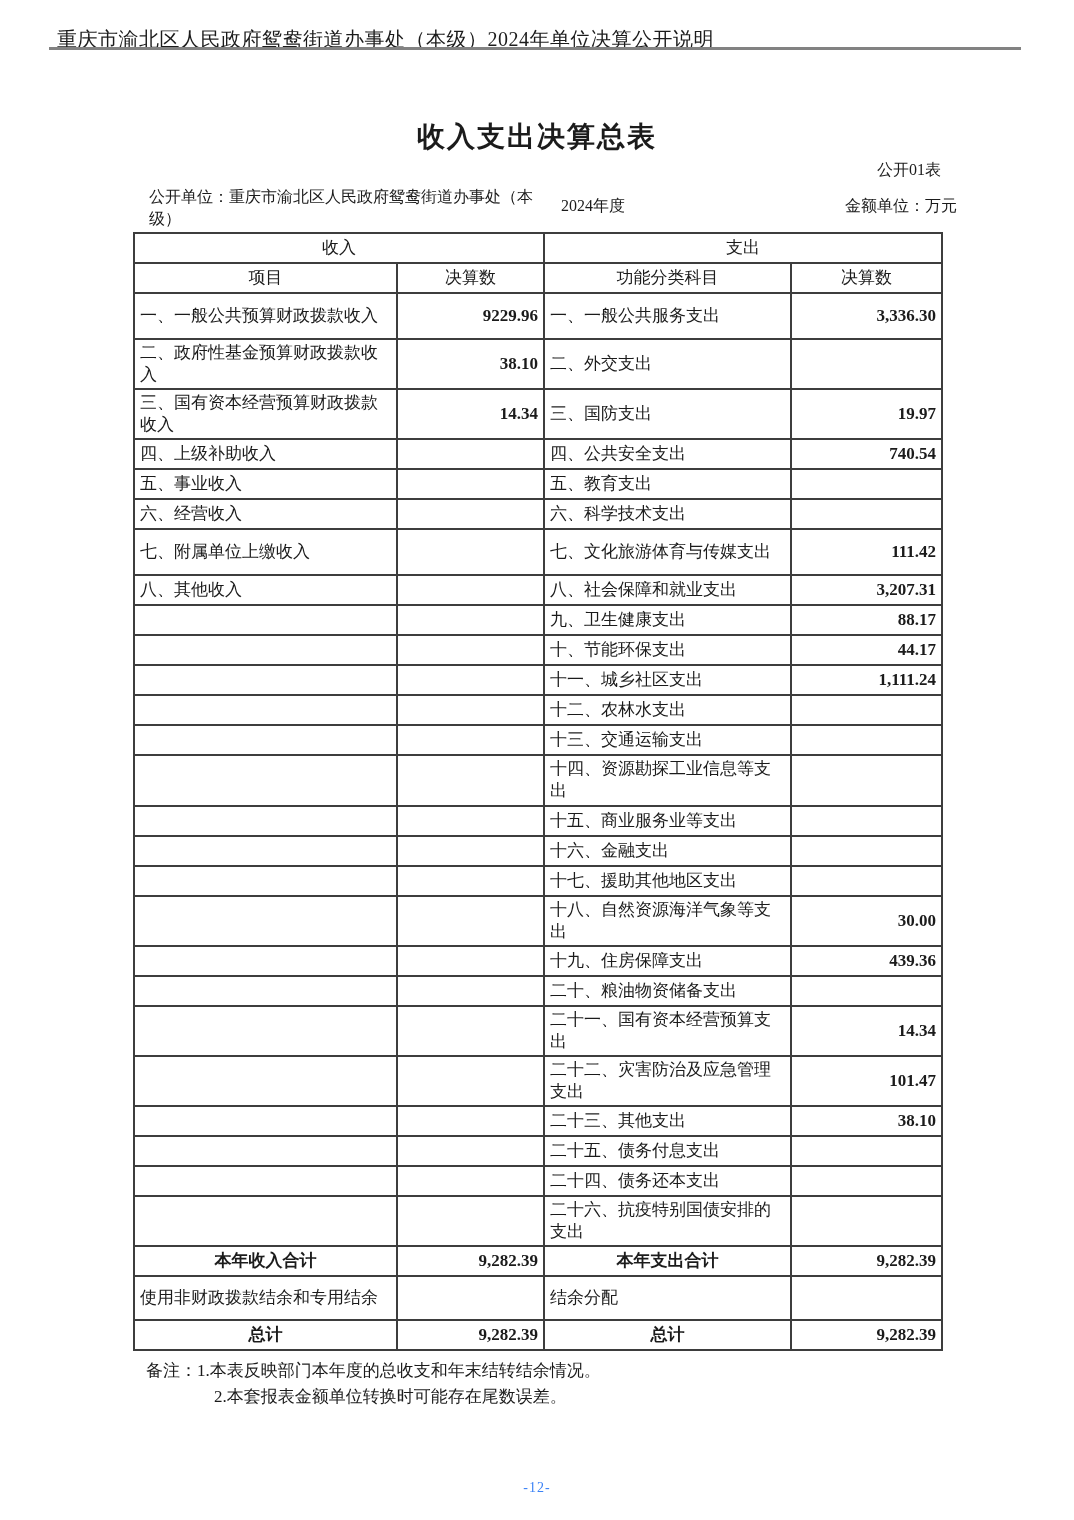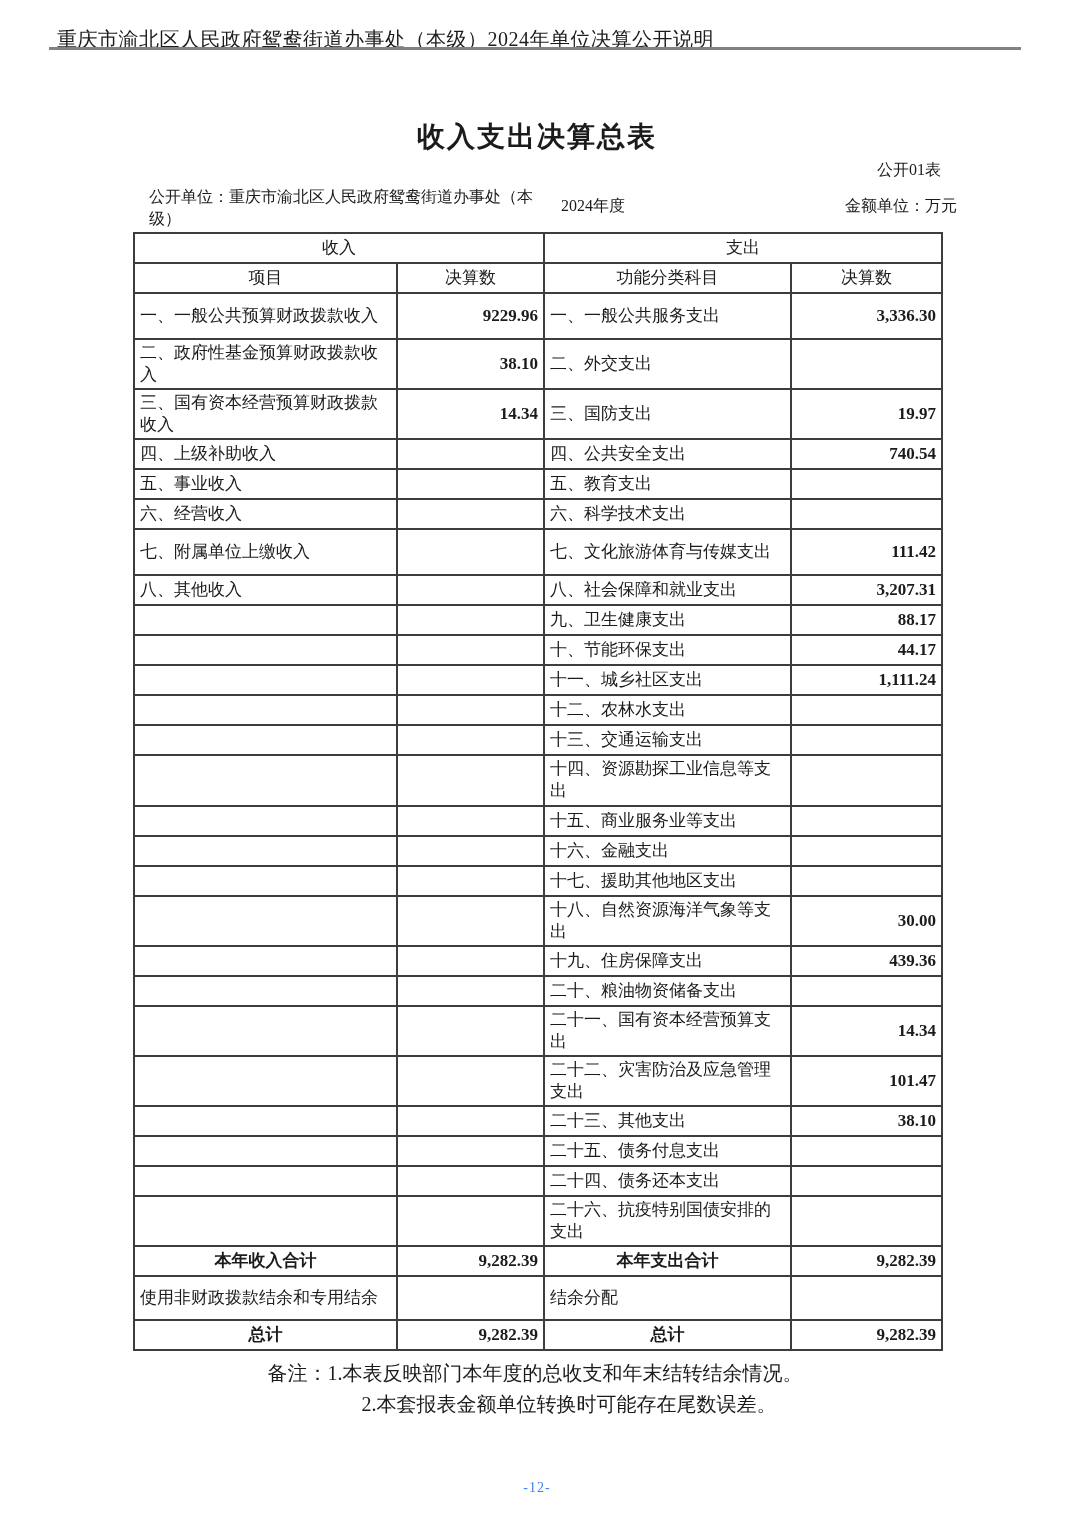--- a/index.html
+++ b/index.html
@@ -77,25 +77,24 @@
   .budget-table thead th { text-align: center; font-weight: normal; }
   .budget-table tbody tr { height: 30px; margin-top: 32px; }
   .budget-table tbody tr.tall { height: 46px; }
   .budget-table tbody tr.mid { height: 44px; }
   td.item { text-align: left; }
   td.num  { text-align: right; font-weight: bold; }
   tr.total-row td.item { font-weight: bold; text-align: center; }
   .notes {
     position: absolute;
     top: 1358px;
-    left: 131px;
+    left: 146px;
     width: 808px;
-    font-size: 20px;
+    font-size: 17px;
     line-height: 1.55;
-    text-align: center;
   }
   .note-indent { padding-left: 68px; }
   .page-number {
     position: absolute;
     top: 1480px;
     left: 0;
     width: 100%;
     text-align: center;
     font-size: 14px;
     color: #3b82f6;

